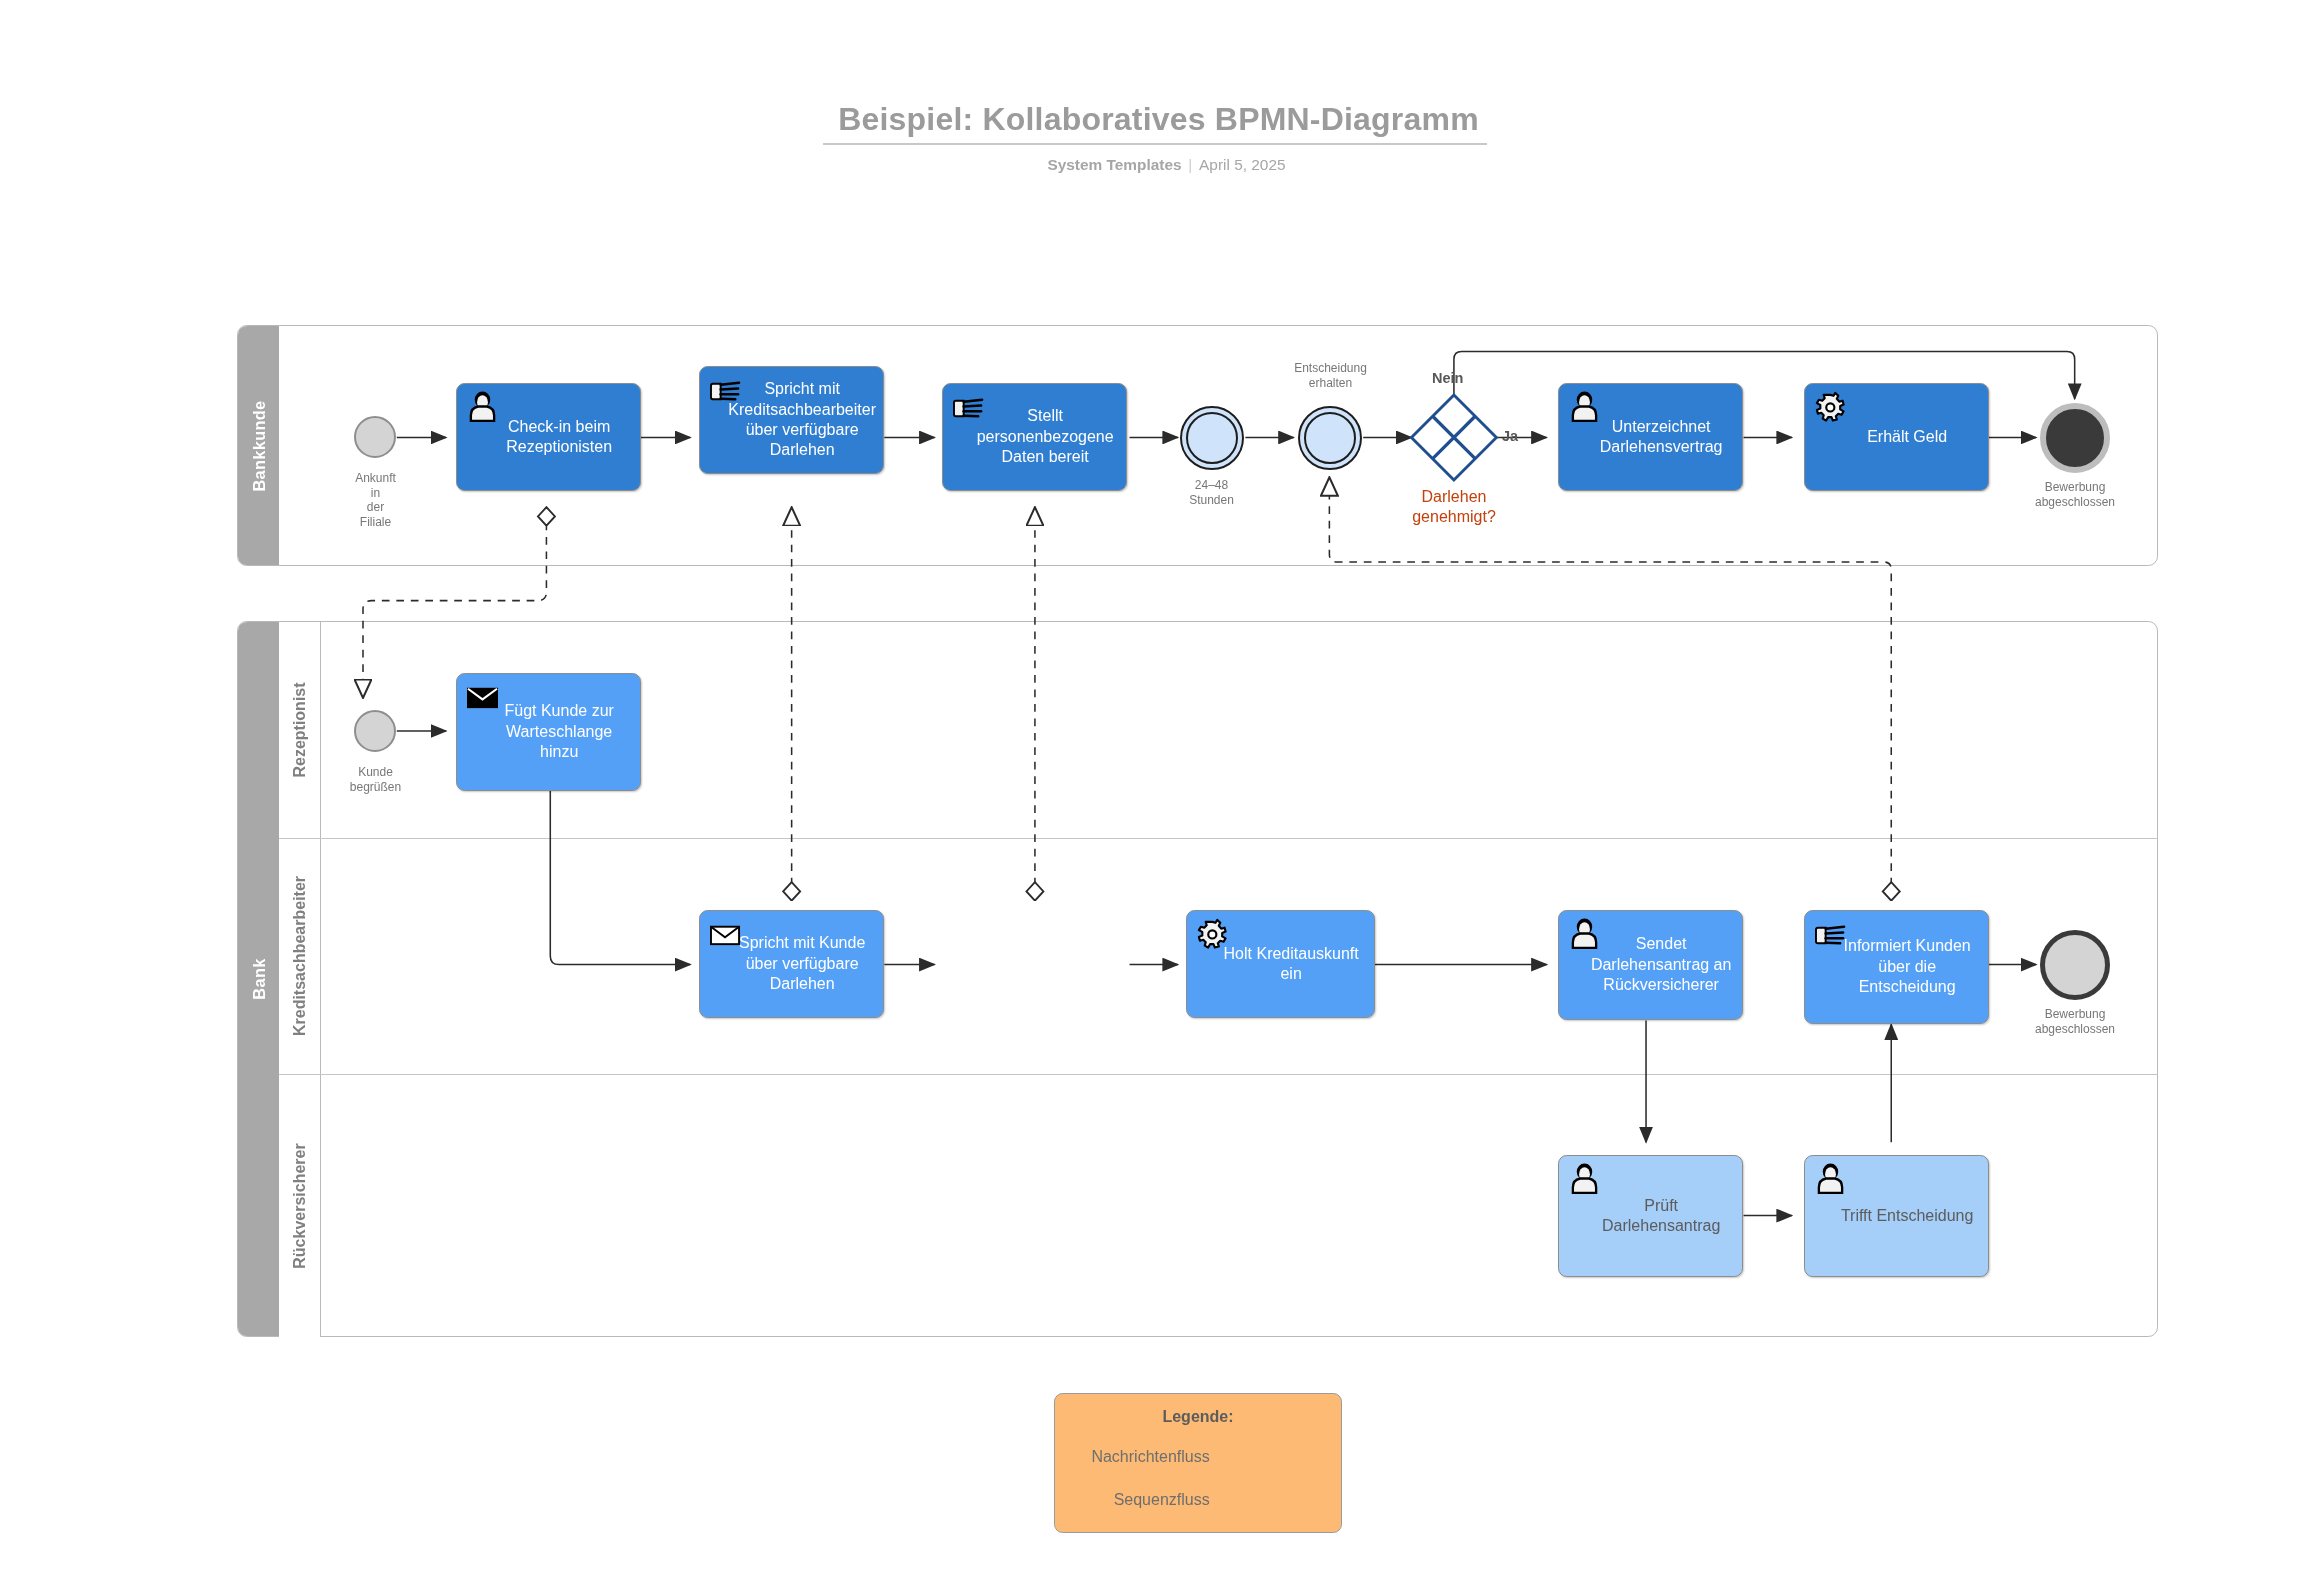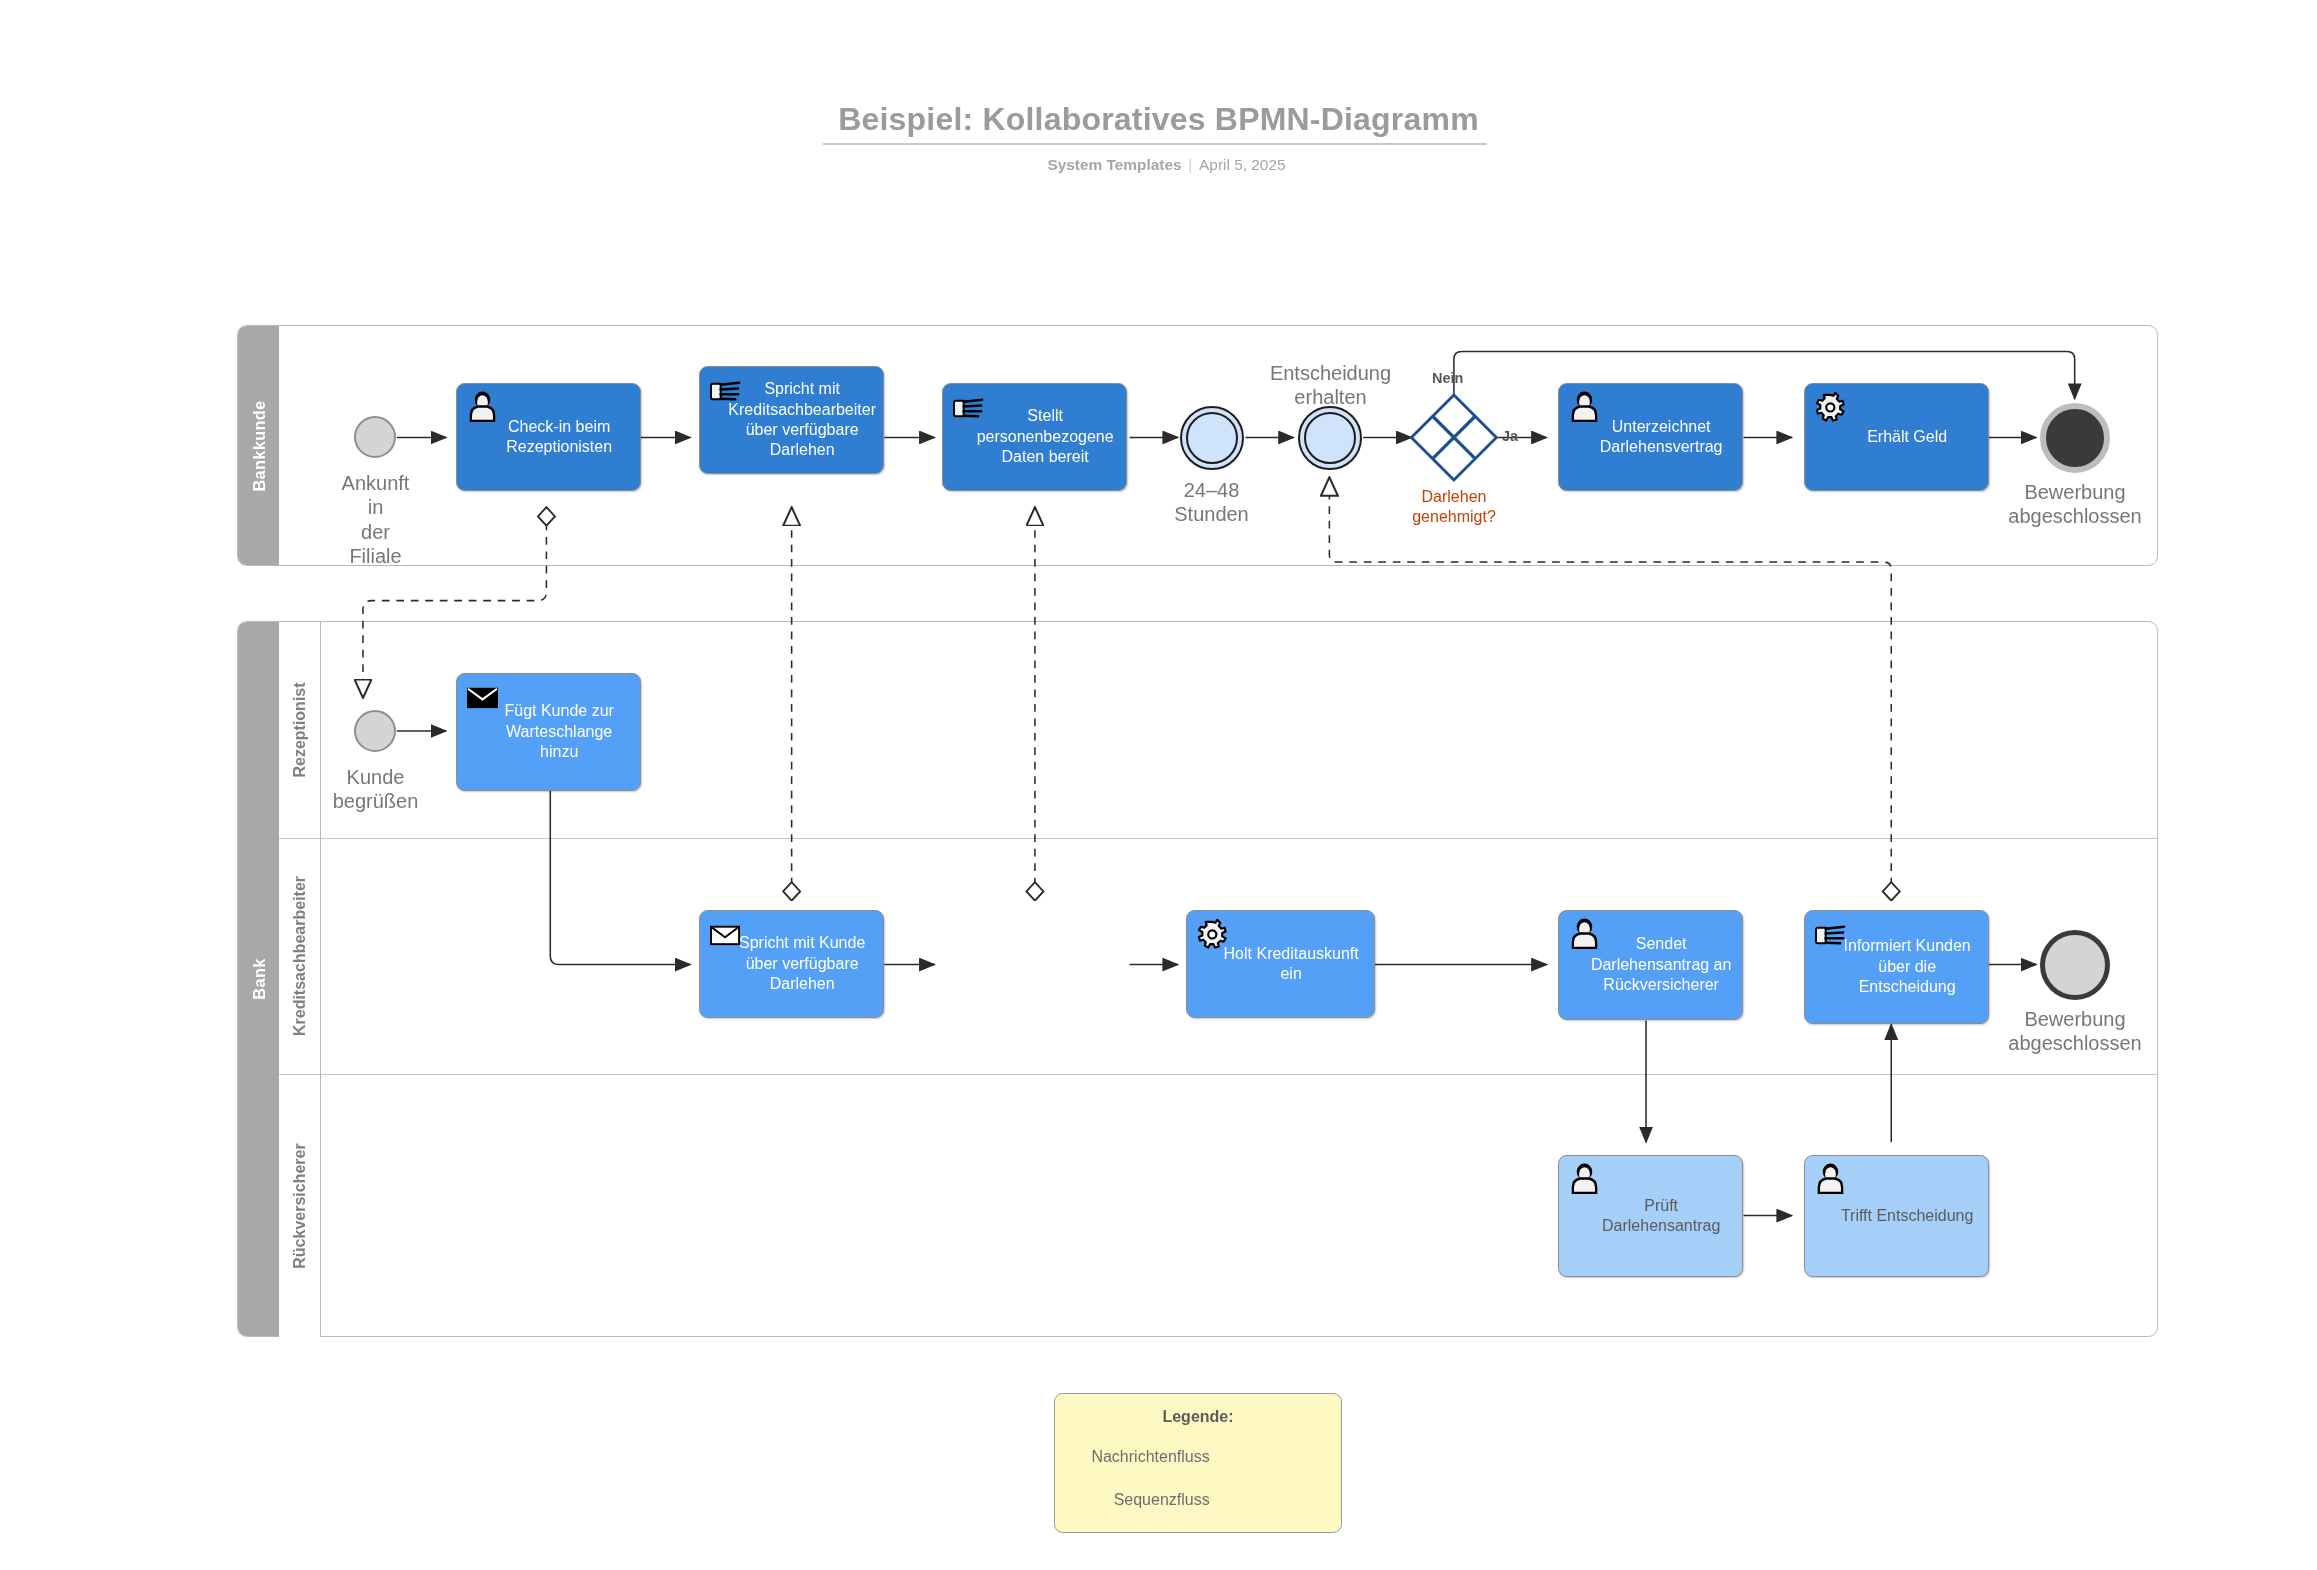--- a/index.html
+++ b/index.html
@@ -83,30 +83,30 @@
   .ev-end-grey { background:#d4d4d4; border:5.3px solid #3a3a3a; }
   .ev-inter {
     background:#cfe3fa; border:2.4px solid #1d1d1d;
     display:flex; align-items:center; justify-content:center;
   }
   .ev-inter::after{
     content:""; position:absolute; left:3.9px; top:3.9px; right:3.9px; bottom:3.9px;
     border:2.4px solid #1d1d1d; border-radius:50%;
   }
   .ev-label {
-    position:absolute; text-align:center; color:#777777; font-size:20px;
+    position:absolute; text-align:center; color:#777777; font-size:12px;
     line-height:1.22; white-space:pre-line;
   }
   .gw-label { position:absolute; text-align:center; color:#c2410c; font-size:16px; line-height:1.22; white-space:pre-line;}
   .flow-label { position:absolute; color:#575757; font-size:14.5px; font-weight:bold; }
 
   
   .legend {
     position:absolute; box-sizing:border-box;
-    border:1.4px solid #9a9a9a; border-radius:8.7px; background:#fef9c3;
+    border:1.4px solid #9a9a9a; border-radius:8.7px; background:#fdba74;
   }
   .legend-title { position:absolute; width:100%; text-align:center; top:13.5px;
     font-size:16px; font-weight:bold; color:#5c5c5c; }
   .legend-row-label { position:absolute; font-size:16px; color:#6e6e6e; text-align:right; }
 
   svg.overlay { position:absolute; left:0; top:0; width:2317px; height:1571px; pointer-events:none; }
 </style>
 </head>
 <body>
 

